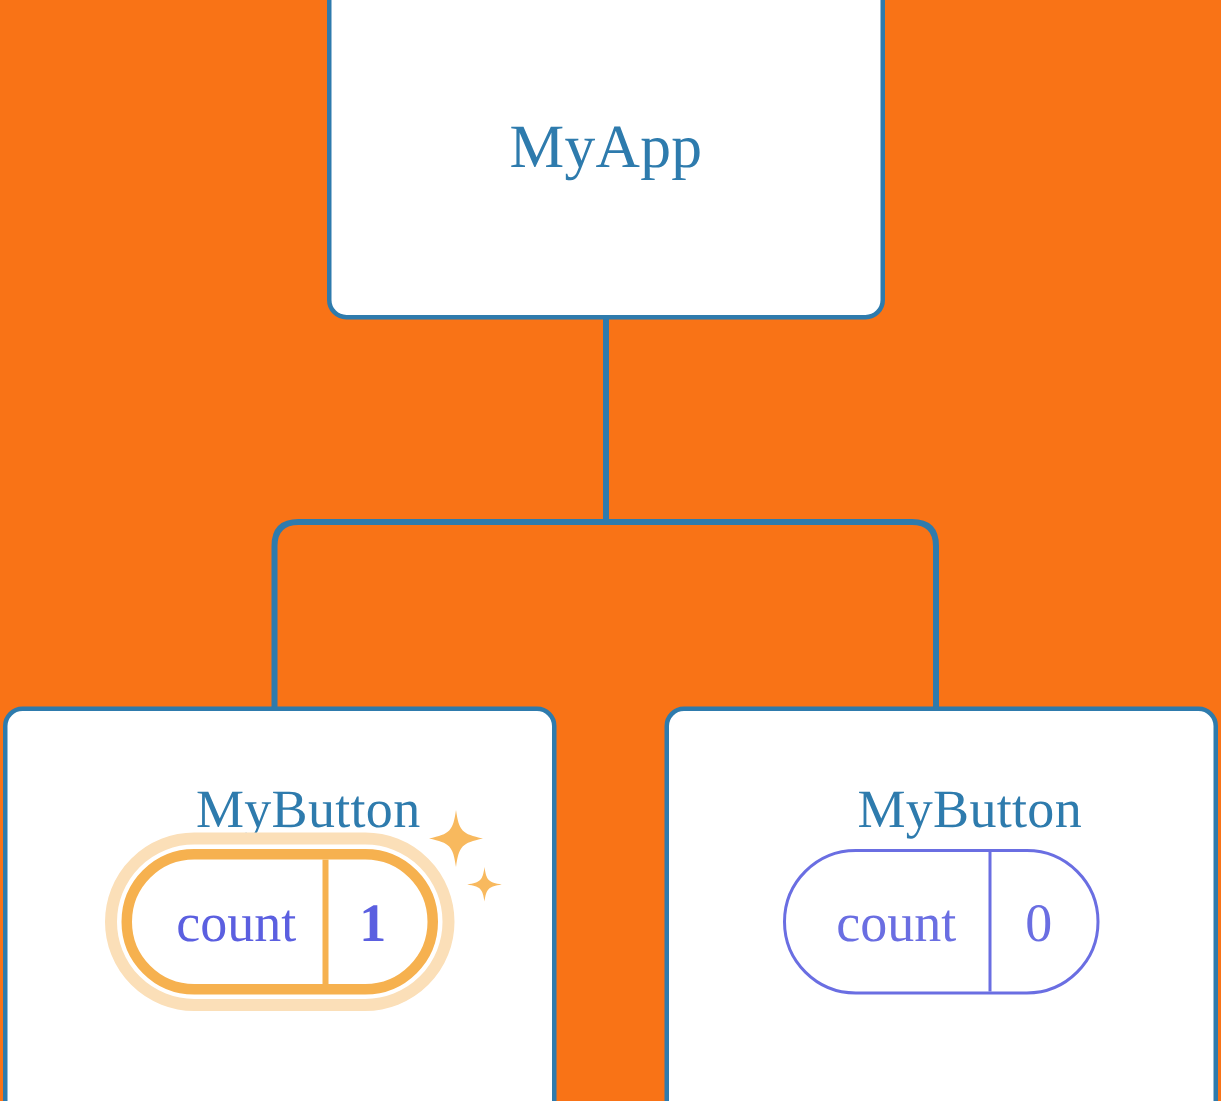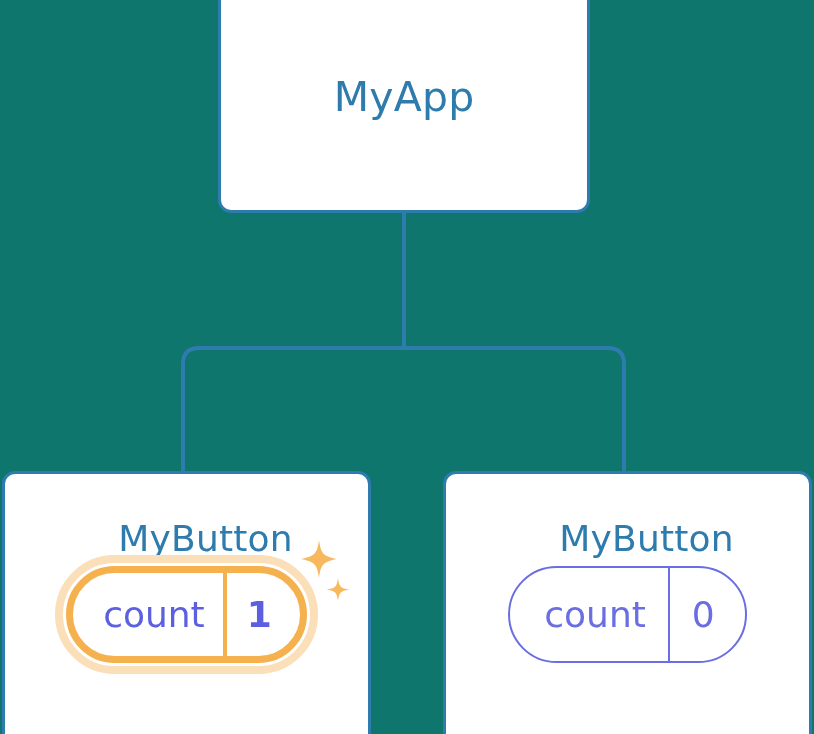--- a/index.html
+++ b/index.html
@@ -169,21 +169,21 @@
     right: -46px;
     top: -28px;
     width: 56px;
     height: 72px;
     z-index: 3;
   }
 </style>
 </head>
 <body>
 
-<div id="stage" style="background: #0f766e;">
+<div id="stage" style="background: #f97316; font-family: Liberation Serif, serif;">
 
   <svg id="connectors" viewBox="0 0 814 734" width="814" height="734" xmlns="http://www.w3.org/2000/svg">
 
     <path d="M404,211 L404,348" fill="none" stroke="#2e7bad" stroke-width="4" stroke-linecap="butt"></path>
 
     <path d="M404,348 L199,348 Q183,348 183,364 L183,474" fill="none" stroke="#2e7bad" stroke-width="4" stroke-linecap="butt"></path>
 
     <path d="M404,348 L608,348 Q624,348 624,364 L624,474" fill="none" stroke="#2e7bad" stroke-width="4" stroke-linecap="butt"></path>
   </svg>
 

